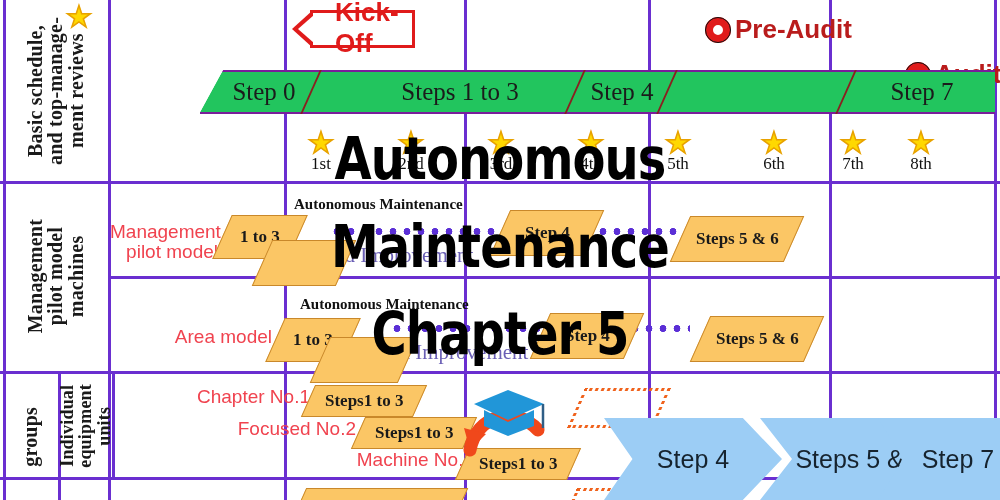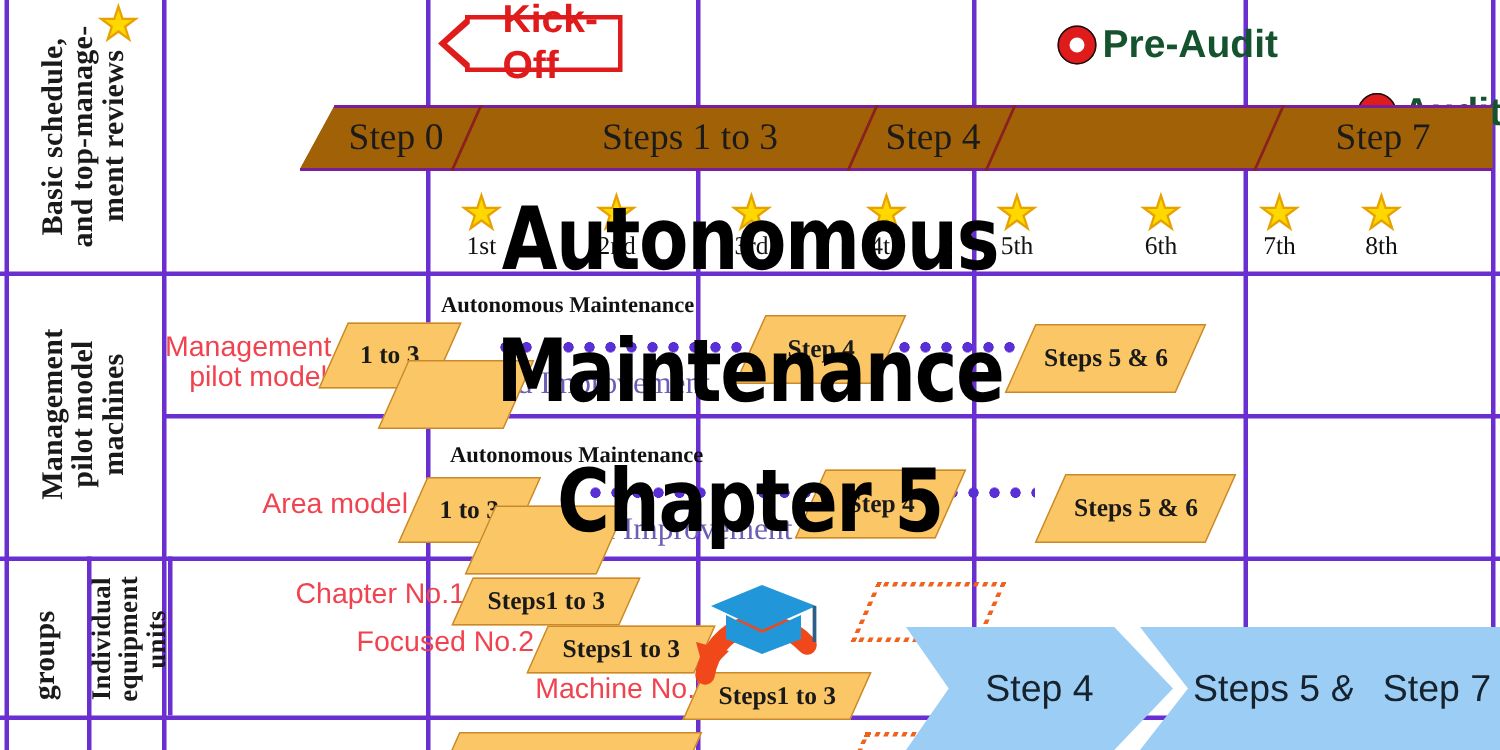--- a/index.html
+++ b/index.html
@@ -26,28 +26,28 @@
   .kickoff::before{content:"";position:absolute;left:-21px;top:50%;
            transform:translateY(-50%);width:0;height:0;
            border-top:19px solid transparent;border-bottom:19px solid transparent;
            border-right:21px solid #e01b1b;}
   .kickoff::after{content:"";position:absolute;left:-15px;top:50%;
            transform:translateY(-50%);width:0;height:0;
            border-top:14px solid transparent;border-bottom:14px solid transparent;
            border-right:16px solid #fff;}
 
   .audit{position:absolute;display:flex;align-items:center;gap:4px;
-         color:#14532d;font-family:"Liberation Sans",sans-serif;
+         color:#b91c1c;font-family:"Liberation Sans",sans-serif;
          font-weight:bold;font-size:26px;white-space:nowrap;}
   .donut{width:26px;height:26px;border-radius:50%;
          border:8px solid #e01b1b;box-sizing:border-box;
          outline:1.5px solid #111;outline-offset:-1px;flex:none;}
 
   
-  .band{position:absolute;height:40px;background:#a16207;
+  .band{position:absolute;height:40px;background:#22c55e;
         border-top:2px solid #7a1e9a;border-bottom:2px solid #7a1e9a;}
   .bandseg{position:absolute;top:0;bottom:0;display:flex;align-items:center;
            justify-content:center;color:#1b1b1b;font-size:25px;
            font-family:"Liberation Serif",serif;}
   .banddiv{position:absolute;top:-2px;height:44px;width:2px;background:#8a2020;}
   .bandleftcut{position:absolute;left:-1px;top:-2px;width:0;height:0;
            border-bottom:44px solid #fff;border-left:24px solid #fff;}
 
   
   .starbox{position:absolute;text-align:center;}

